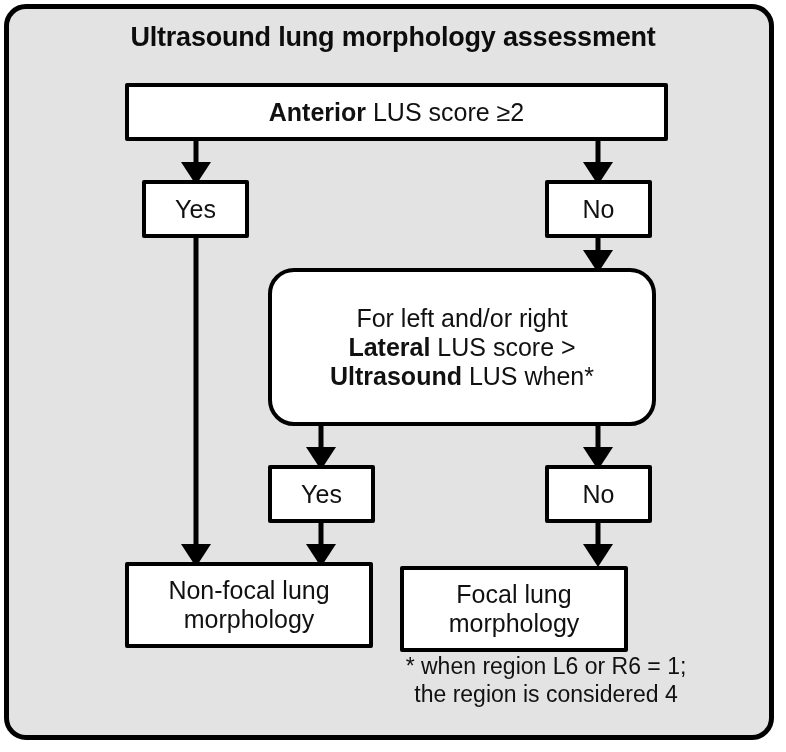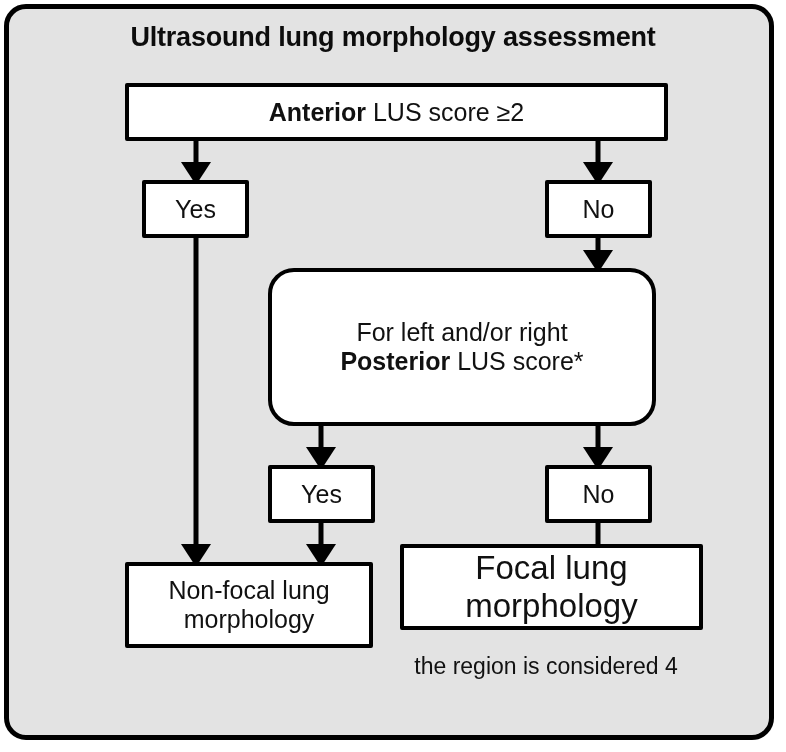--- a/index.html
+++ b/index.html
@@ -76,22 +76,22 @@
   }
   #node-no-2 {
     left: 545px; top: 465px; width: 107px; height: 58px;
     font-size: 25px;
   }
   #node-nonfocal {
     left: 125px; top: 562px; width: 248px; height: 86px;
     font-size: 25px;
   }
   #node-focal {
-    left: 400px; top: 544px; width: 303px; height: 86px;
-    font-size: 33px;
+    left: 400px; top: 566px; width: 228px; height: 86px;
+    font-size: 25px;
   }
   .node-text { display: block; }
   .bold { font-weight: bold; }
   #footnote {
     position: absolute;
     left: 396px;
     top: 652px;
     width: 300px;
     text-align: center;
     font-size: 23px;
@@ -141,21 +141,22 @@
     <span class="node-text">Yes</span>
   </div>
 
   <div class="node" id="node-no-1">
     <span class="node-text">No</span>
   </div>
 
   <div class="node" id="node-lateral">
     <span>
       <span class="node-text">For left and/or right</span>
-      <span class="node-text"><span class="bold">Posterior</span><span> LUS score*</span></span>
+      <span class="node-text"><span class="bold">Lateral</span><span> LUS score &gt;</span></span>
+      <span class="node-text"><span class="bold">Ultrasound</span><span> LUS when*</span></span>
     </span>
   </div>
 
   <div class="node" id="node-yes-2">
     <span class="node-text">Yes</span>
   </div>
 
   <div class="node" id="node-no-2">
     <span class="node-text">No</span>
   </div>
@@ -168,16 +169,17 @@
   </div>
 
   <div class="node" id="node-focal">
     <span>
       <span class="node-text">Focal lung</span>
       <span class="node-text">morphology</span>
     </span>
   </div>
 
   <div id="footnote">
+    <span class="node-text">* when region L6 or R6 = 1;</span>
     <span class="node-text">the region is considered 4</span>
   </div>
 
 </div>
 
 </body></html>

